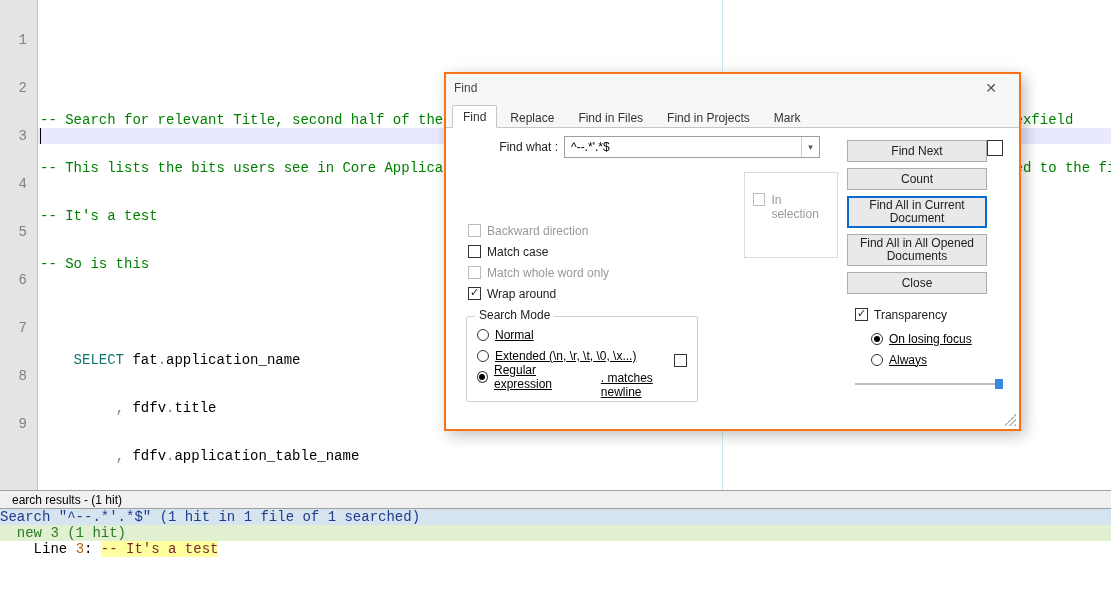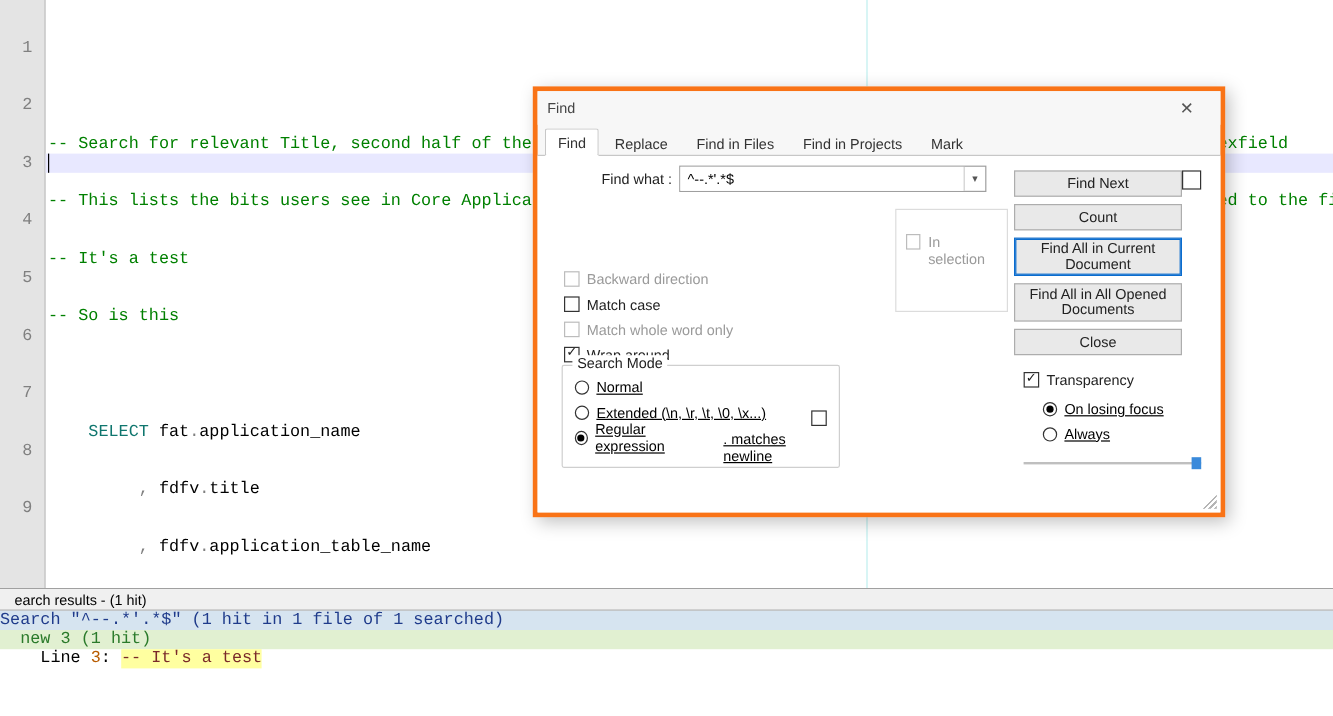--- a/index.html
+++ b/index.html
@@ -116,21 +116,21 @@
   .res-match { background: #ffffa0; color: #7a2a2a; }
 
   
   .dialog {
     position: absolute;
     left: 444px;
     top: 72px;
     width: 577px;
     height: 359px;
     background: #f7f7f7;
-    border: 4px solid #f97316;
+    border: 2px solid #f97316;
     box-shadow: 4px 4px 14px rgba(0,0,0,0.25);
     z-index: 50;
     display: flex;
     flex-direction: column;
   }
   .dlg-titlebar {
     height: 28px;
     display: flex;
     align-items: center;
     padding: 0 8px;
@@ -298,21 +298,21 @@
     top: 96px;
     display: flex;
     flex-direction: column;
     gap: 2px;
   }
 
   
   .group {
     position: absolute;
     left: 20px;
-    top: 174px;
+    top: 188px;
     width: 232px;
     height: 86px;
     border: 1px solid #cfcfcf;
     border-radius: 2px;
   }
   .group .legend {
     position: absolute;
     top: -9px; left: 8px;
     background: #fff;
     padding: 0 4px;

